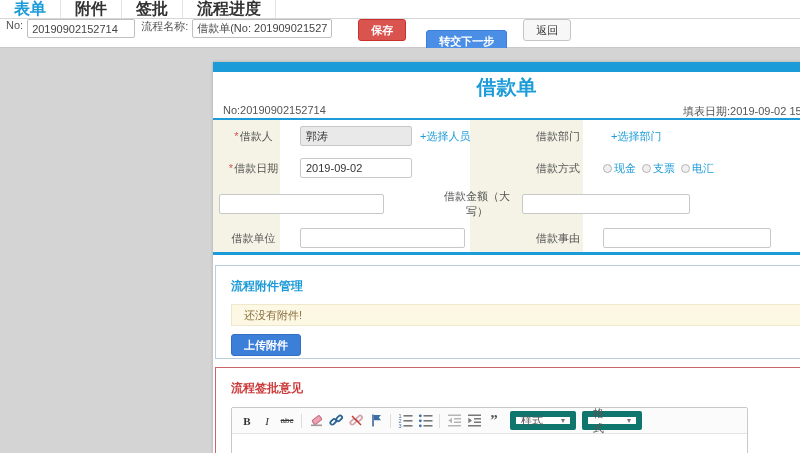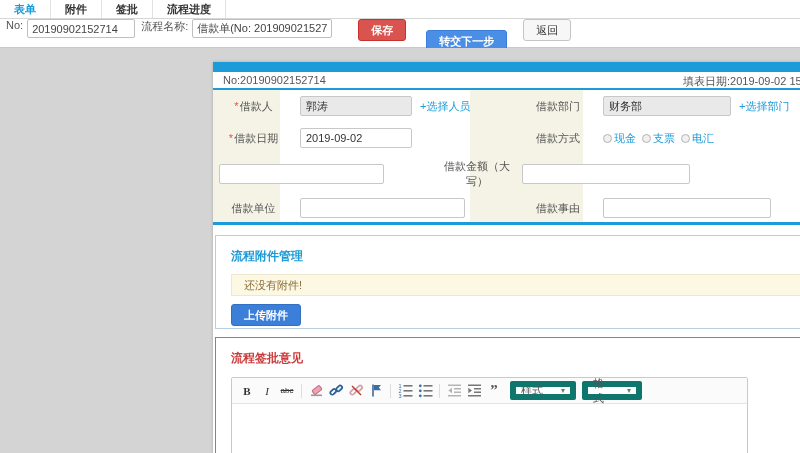--- a/index.html
+++ b/index.html
@@ -1,21 +1,21 @@
 <!DOCTYPE html>
 <html><head>
 <meta charset="utf-8">
 <style>
   * { margin:0; padding:0; box-sizing:border-box; }
   html,body { width:800px; height:453px; overflow:hidden;
     font-family:"Liberation Sans","DejaVu Sans",sans-serif; background:#d4d4d4; }
 
   
   .tabbar { height:19px; background:#fff; border-bottom:1px solid #d6d6d6; display:flex; }
-  .tab { padding:0 14px; font-size:11px; font-weight:bold; color:#333; line-height:18px;
+  .tab { padding:0 14px; font-size:16px; font-weight:bold; color:#333; line-height:18px;
          border-right:1px solid #e2e2e2; cursor:pointer; }
   .tab.active { color:#1b9bd8; }
 
   
   .toolbar { height:29px; background:#fff; border-bottom:1px solid #c9c9c9;
              display:flex; align-items:flex-start; font-size:11px; color:#555; }
   .toolbar label { margin:0 4px 0 6px; }
   .tb-input { height:19px; border:1px solid #bfbfbf; border-radius:2px; font-size:11px;
               padding:0 4px; color:#444; }
   #no-input { width:108px; }
@@ -106,41 +106,41 @@
   <input id="pname-input" class="tb-input" type="text" value="借款单(No: 20190902152714)郭涛" style="">
   <button class="btn btn-save">保存</button>
   <button class="btn btn-next">转交下一步</button>
   <button class="btn btn-back">返回</button>
 </div>
 
 <div class="workspace">
   <div class="panel">
     <div class="panel-topbar"></div>
 
+    <div class="form-title">借款单</div>
 
     <div class="no-row">
       <span class="docno">No:20190902152714</span>
       <span class="filldate">填表日期:2019-09-02 15:27:1</span>
     </div>
 
     <div class="ftable">
       <div class="band band1"></div>
       <div class="band band2"></div>
 
       <div class="frow h32">
         <div class="lc">
           <span class="req">*</span><span>借款人</span>
         </div>
         <div class="vc">
           <input class="f-input ro w112" type="text" readonly="" value="郭涛" style="">
           <a href="#" class="pick-link">+选择人员</a>
         </div>
         <div class="lc lc2">借款部门</div>
         <div class="vc2">
-          <input class="f-input ro w128" type="text" readonly="" value="财务部" style="">
           <a href="#" class="pick-link">+选择部门</a>
         </div>
       </div>
 
       <div class="frow h32">
         <div class="lc">
           <span class="req">*</span><span>借款日期</span>
         </div>
         <div class="vc">
           <input class="f-input w112" type="text" value="2019-09-02" style="">

